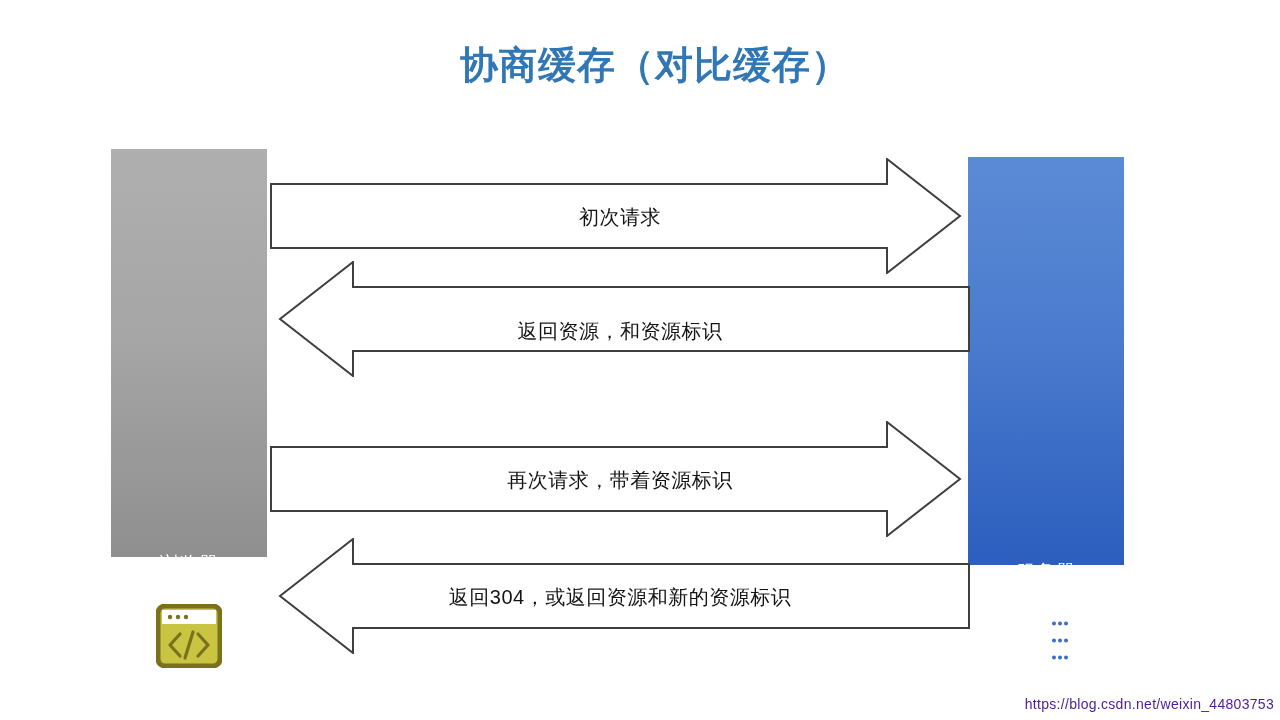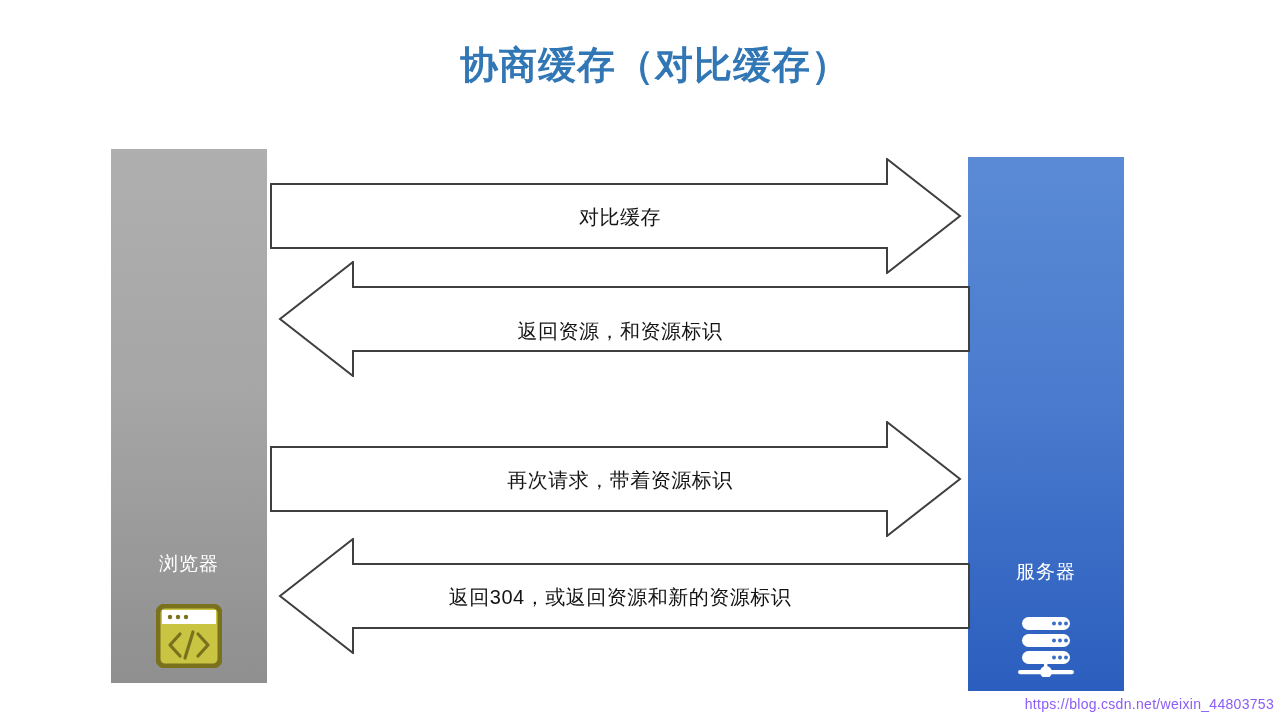--- a/index.html
+++ b/index.html
@@ -28,21 +28,21 @@
     color: #3277B5;
     white-space: nowrap;
     margin-left: 15px;
   }
 
   
   .actor-column {
     position: absolute;
     top: 149px;
     width: 156px;
-    height: 534px;
+    height: 408px;
   }
   #browser-column {
     left: 111px;
     background: linear-gradient(180deg, #AFAFAF 0%, #A6A6A6 45%, #8F8F8F 100%);
   }
   #server-column {
     left: 968px;
     background: linear-gradient(180deg, #5B8BD5 0%, #4A7BCE 45%, #2B5EBE 100%);
     margin-top: 8px;
   }
@@ -90,21 +90,21 @@
     letter-spacing: 0.5px;
     white-space: nowrap;
   }
 
   
   #watermark {
     position: absolute;
     right: 6px;
     bottom: 8px;
     font-size: 14px;
-    color: #8b5cf6;
+    color: #4c1d95;
     letter-spacing: 0.3px;
     white-space: nowrap;
   }
 </style>
 </head>
 <body>
 
 <div id="slide-title">协商缓存（对比缓存）</div>
 
 <div class="actor-column" id="browser-column">
@@ -148,21 +148,21 @@
       <rect x="2" y="55" width="56" height="4.2" rx="2.1" ry="2.1" fill="#FFFFFF"></rect>
       <circle cx="30" cy="57" r="6" fill="#FFFFFF"></circle>
     </svg>
   </span>
 </div>
 
 <div class="arrow-row" id="arrow-row-1" style="top:158px;">
   <svg class="arrow-svg" width="700" height="116" viewBox="0 0 700 116">
     <path d="M1 26 L617 26 L617 1 L690 58 L617 115 L617 90 L1 90 Z" fill="#FFFFFF" stroke="#3F3F3F" stroke-width="2" stroke-linejoin="miter"></path>
   </svg>
-  <div class="arrow-label" style="top:46px;">对比缓存</div>
+  <div class="arrow-label" style="top:46px;">初次请求</div>
 </div>
 
 <div class="arrow-row" id="arrow-row-2" style="top:261px;">
   <svg class="arrow-svg" width="700" height="116" viewBox="0 0 700 116">
     <path d="M699 26 L83 26 L83 1 L10 58 L83 115 L83 90 L699 90 Z" fill="#FFFFFF" stroke="#3F3F3F" stroke-width="2" stroke-linejoin="miter"></path>
   </svg>
   <div class="arrow-label" style="top:57px;font-family:Liberation Serif, serif;">返回资源，和资源标识</div>
 </div>
 
 <div class="arrow-row" id="arrow-row-3" style="top:421px;">

